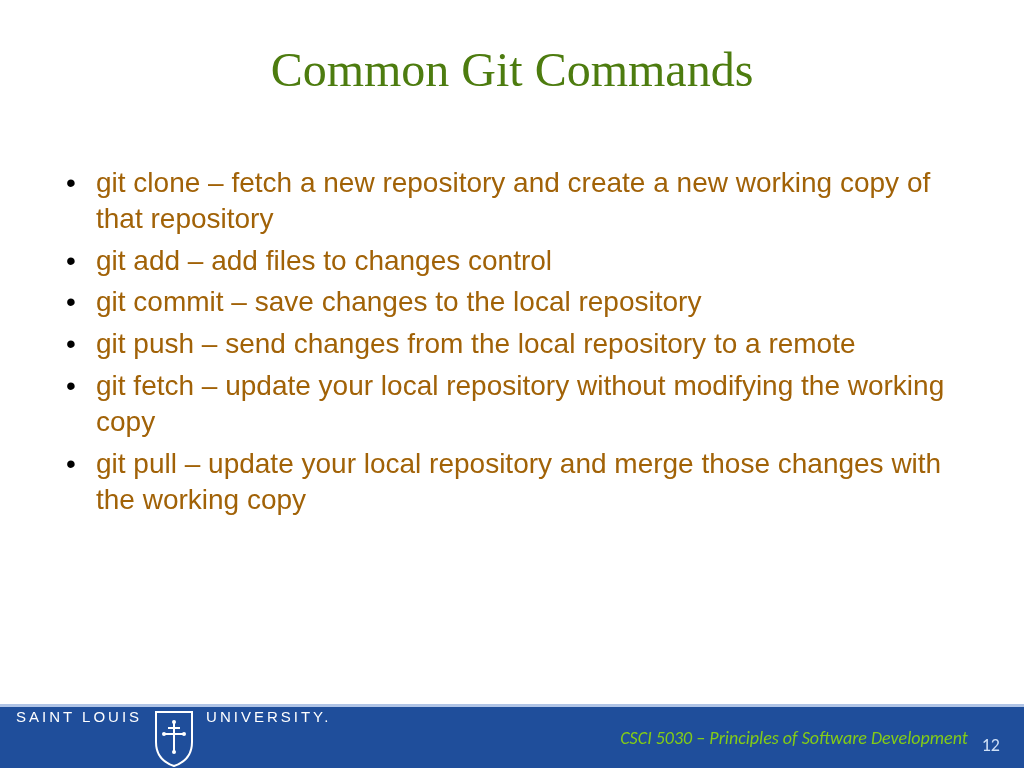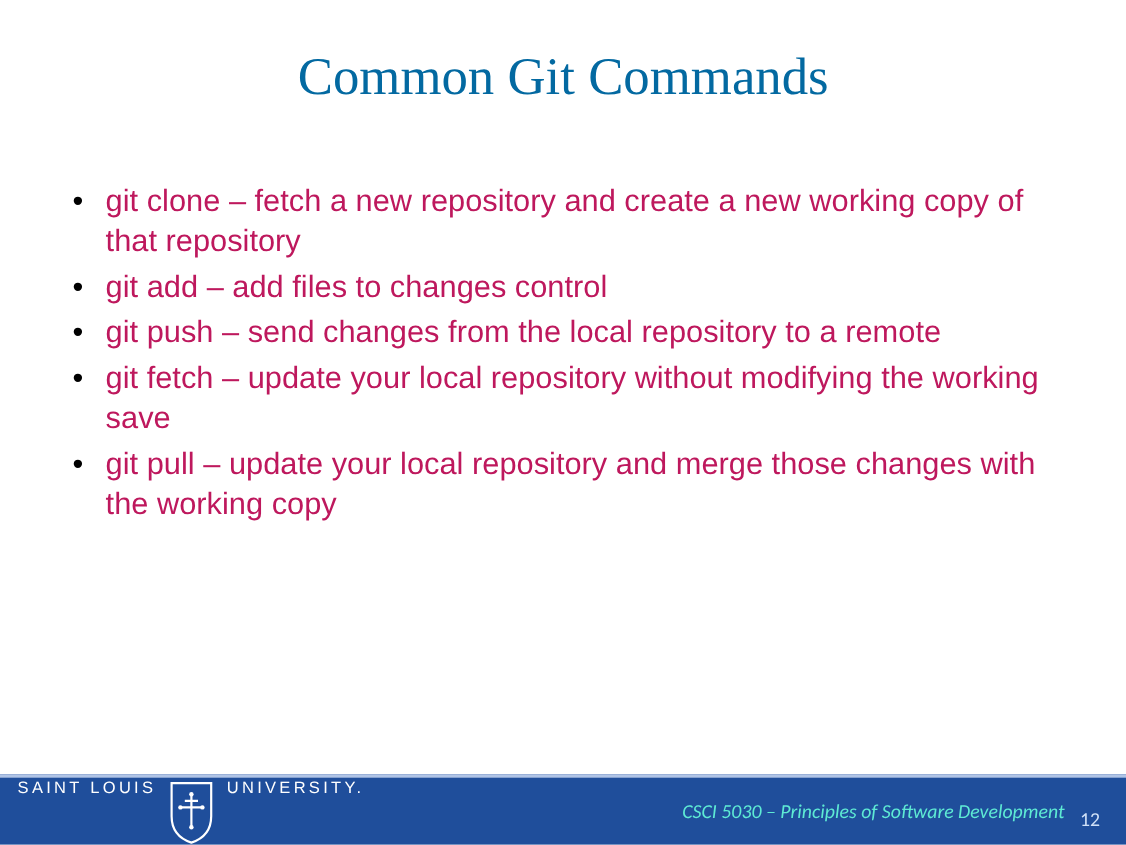--- a/index.html
+++ b/index.html
@@ -1,42 +1,43 @@
 <!DOCTYPE html>
 <html><head>
 <meta charset="utf-8">
 <style>
   * { margin: 0; padding: 0; box-sizing: border-box; }
   html, body { width: 1024px; height: 768px; overflow: hidden; background: #fff; font-family: Verdana, Geneva, sans-serif; }
   .slide { position: relative; width: 1024px; height: 768px; background: #ffffff; }
-  .title { position: absolute; top: 42px; left: 0; width: 100%; text-align: center; font-family: Georgia, 'Times New Roman', serif; color: #0369a1; font-size: 48px; font-weight: 400; }
+  .title { position: absolute; top: 42px; left: 0; width: 100%; text-align: center; font-family: Georgia, 'Times New Roman', serif; color: #4d7c0f; font-size: 48px; font-weight: 400; }
   .body { position: absolute; top: 165px; left: 60px; width: 900px; }
   .body ul { list-style: none; }
-  .body li { position: relative; padding-left: 36px; font-size: 28px; line-height: 1.28; color: #be185d; margin-bottom: 6px; }
+  .body li { position: relative; padding-left: 36px; font-size: 28px; line-height: 1.28; color: #a16207; margin-bottom: 6px; }
   .body li::before { content: "•"; position: absolute; left: 6px; top: 0; font-size: 28px; color: #000; }
   .footer { position: absolute; left: 0; bottom: 0; width: 100%; height: 64px; background: #1f4e9b; border-top: 3px solid #b0c4e6; display: flex; align-items: center; }
   .logo-wrap { display: flex; align-items: flex-start; margin-left: 16px; }
   .logo-text { font-family: 'Trebuchet MS', Arial, sans-serif; color: #fff; letter-spacing: 3px; font-size: 15px; font-weight: 400; }
   .logo-shield { width: 44px; height: 60px; margin: 0 10px; position: relative; }
-  .course { flex: 1; text-align: right; color: #5eead4; font-family: Calibri, Arial, sans-serif; font-size: 18px; font-style: italic; padding-right: 14px; }
+  .course { flex: 1; text-align: right; color: #84cc16; font-family: Calibri, Arial, sans-serif; font-size: 18px; font-style: italic; padding-right: 14px; }
   .pagenum { color: #cfe0f7; font-family: Calibri, Arial, sans-serif; font-size: 18px; margin-right: 24px; margin-top: 15px; }
 </style>
 </head>
 <body>
 
 <div class="slide">
 
   <h1 class="title">Common Git Commands</h1>
 
   <div class="body">
     <ul>
       <li>git clone – fetch a new repository and create a new working copy of that repository</li>
       <li>git add – add files to changes control</li>
+      <li>git commit – save changes to the local repository</li>
       <li>git push – send changes from the local repository to a remote</li>
-      <li>git fetch – update your local repository without modifying the working save</li>
+      <li>git fetch – update your local repository without modifying the working copy</li>
       <li>git pull – update your local repository and merge those changes with the working copy</li>
     </ul>
   </div>
 
   <div class="footer">
     <div class="logo-wrap">
       <span class="logo-text">SAINT LOUIS</span>
       <span class="logo-shield">
         <svg viewBox="0 0 44 60" width="44" height="60">
           <path d="M4 4 H40 V34 Q40 52 22 58 Q4 52 4 34 Z" fill="none" stroke="#ffffff" stroke-width="2"></path>

